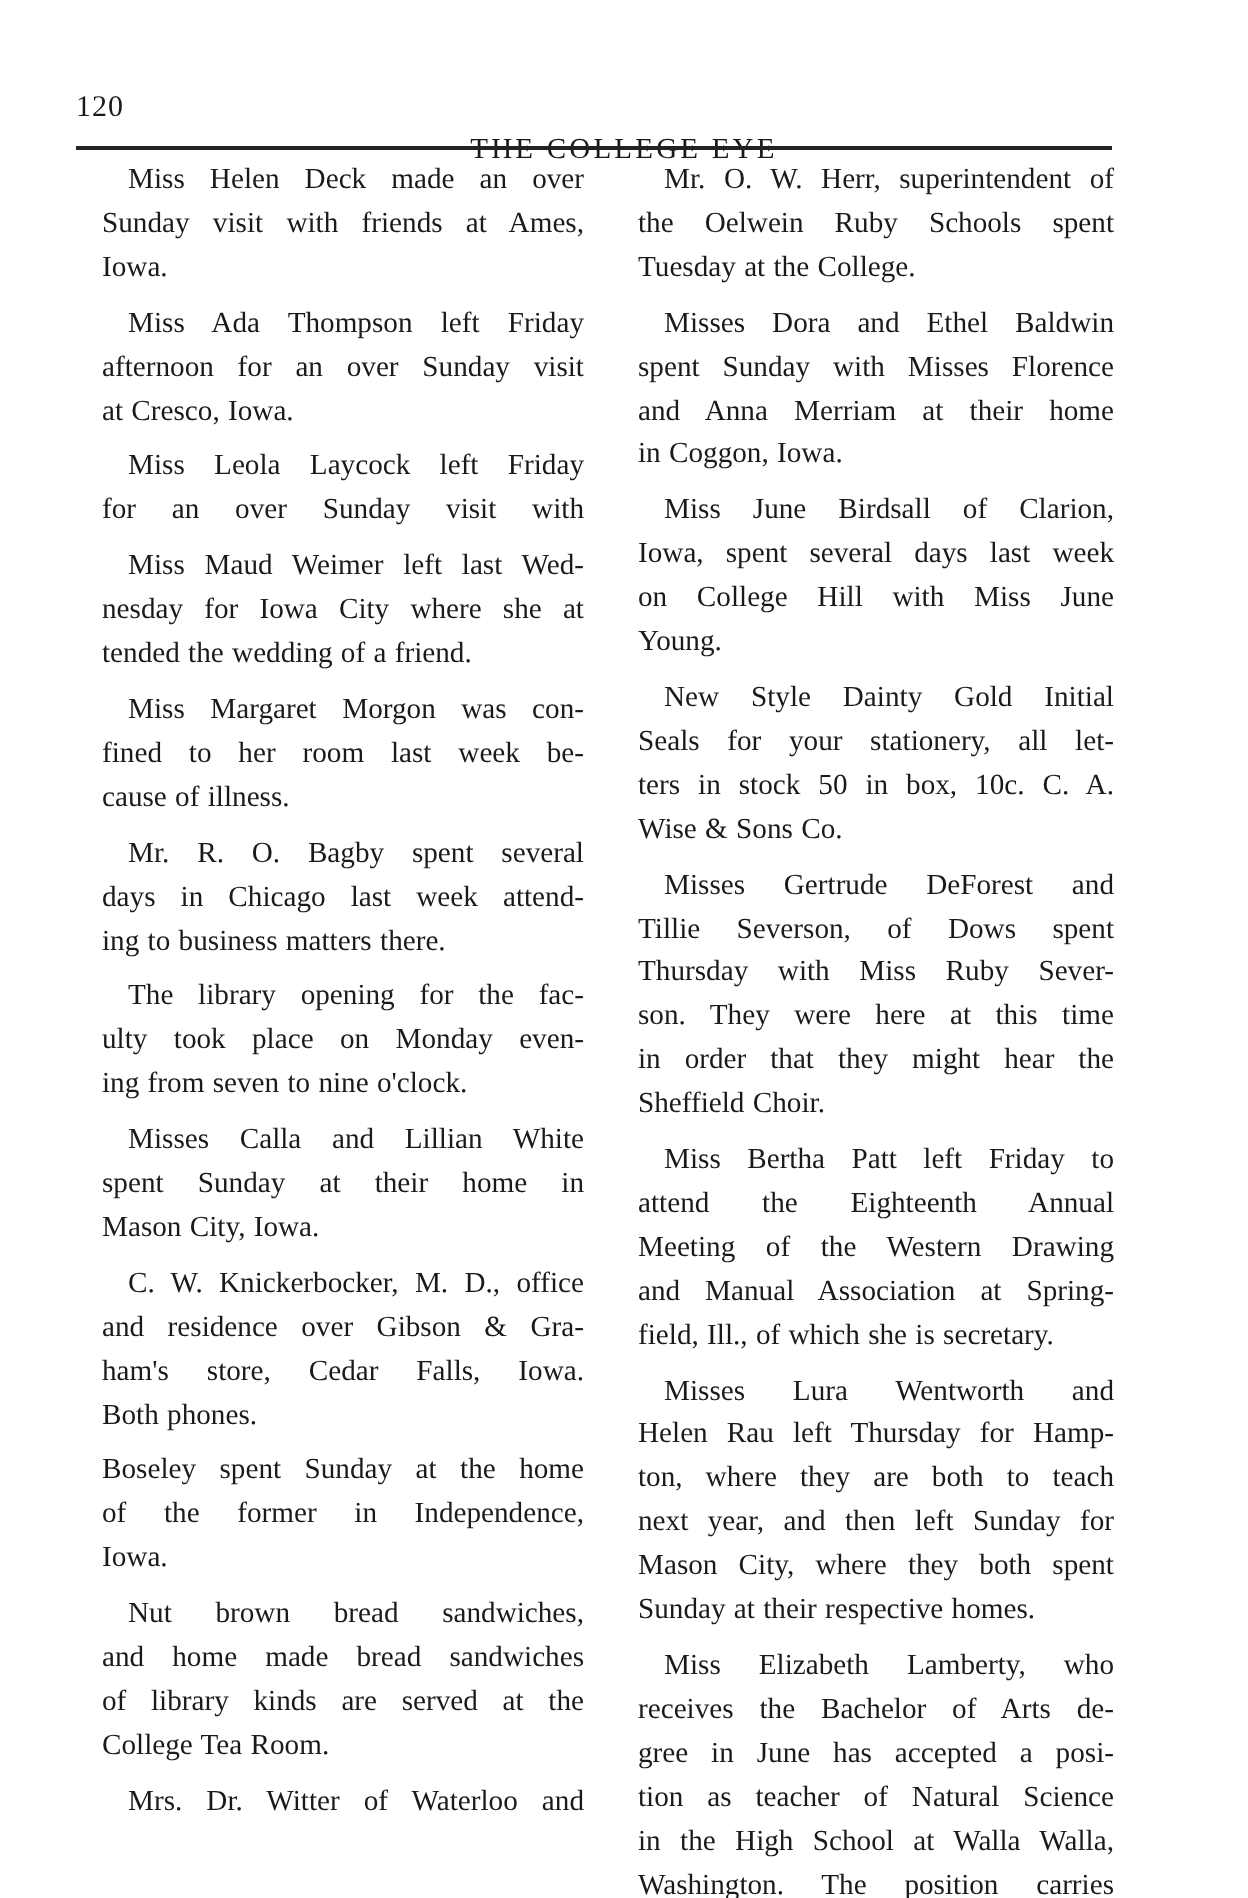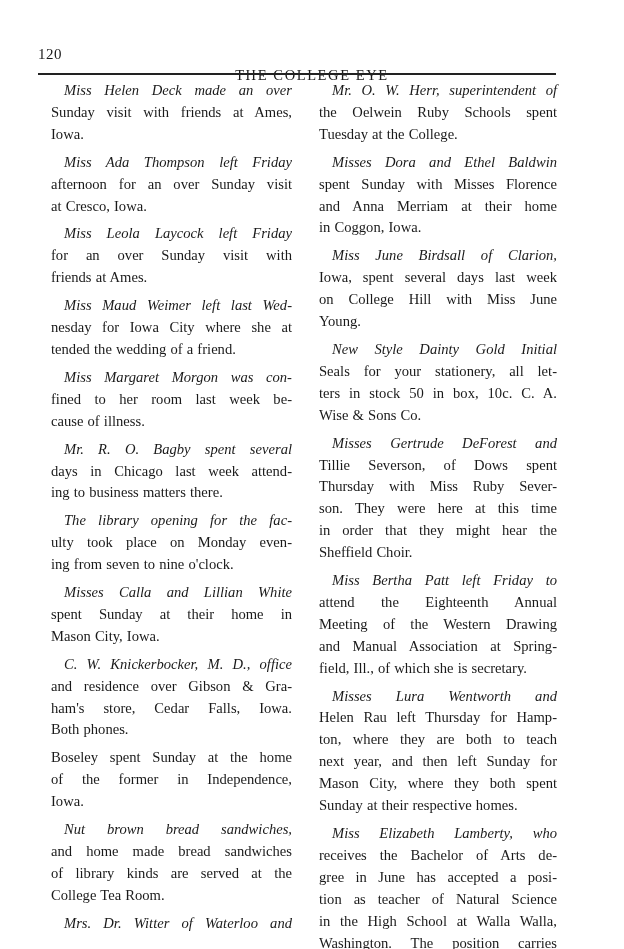--- a/index.html
+++ b/index.html
@@ -20,21 +20,21 @@
     position: absolute; top: 80px; font-size: 14.6px; line-height: 21.9px;
   }
   .col-left { left: 38px; width: 254px; }
   .col-right { left: 306px; width: 251px; }
   .para {
     margin: 0 0 6px 0; text-indent: 13px; text-align: justify; word-spacing: 0.5px;
     hyphens: manual;
   }
   .line { display: block; text-align: justify; text-align-last: justify; white-space: nowrap; }
   .line.last { text-align-last: left; font-family: Liberation Serif, serif; }
-  .line.first { padding-left: 13px; font-style: italic; }
+  .line.first { padding-left: 13px; }
 </style>
 </head>
 <body>
 
 <div class="page-header">
   <span class="page-number">120</span>
   <span class="running-title">THE COLLEGE EYE</span>
 </div>
 <div class="header-rule"></div>
 
@@ -45,21 +45,20 @@
       <span class="line last">Iowa.</span>
     </div>
     <div class="para">
       <span class="line first">Miss Ada Thompson left Friday</span>
       <span class="line">afternoon for an over Sunday visit</span>
       <span class="line last">at Cresco, Iowa.</span>
     </div>
     <div class="para">
       <span class="line first">Miss Leola Laycock left Friday</span>
       <span class="line">for an over Sunday visit with</span>
-      <span class="line last">friends at Ames.</span>
     </div>
     <div class="para">
       <span class="line first">Miss Maud Weimer left last Wed-</span>
       <span class="line">nesday for Iowa City where she at</span>
       <span class="line last">tended the wedding of a friend.</span>
     </div>
     <div class="para">
       <span class="line first">Miss Margaret Morgon was con-</span>
       <span class="line">fined to her room last week be-</span>
       <span class="line last">cause of illness.</span>

